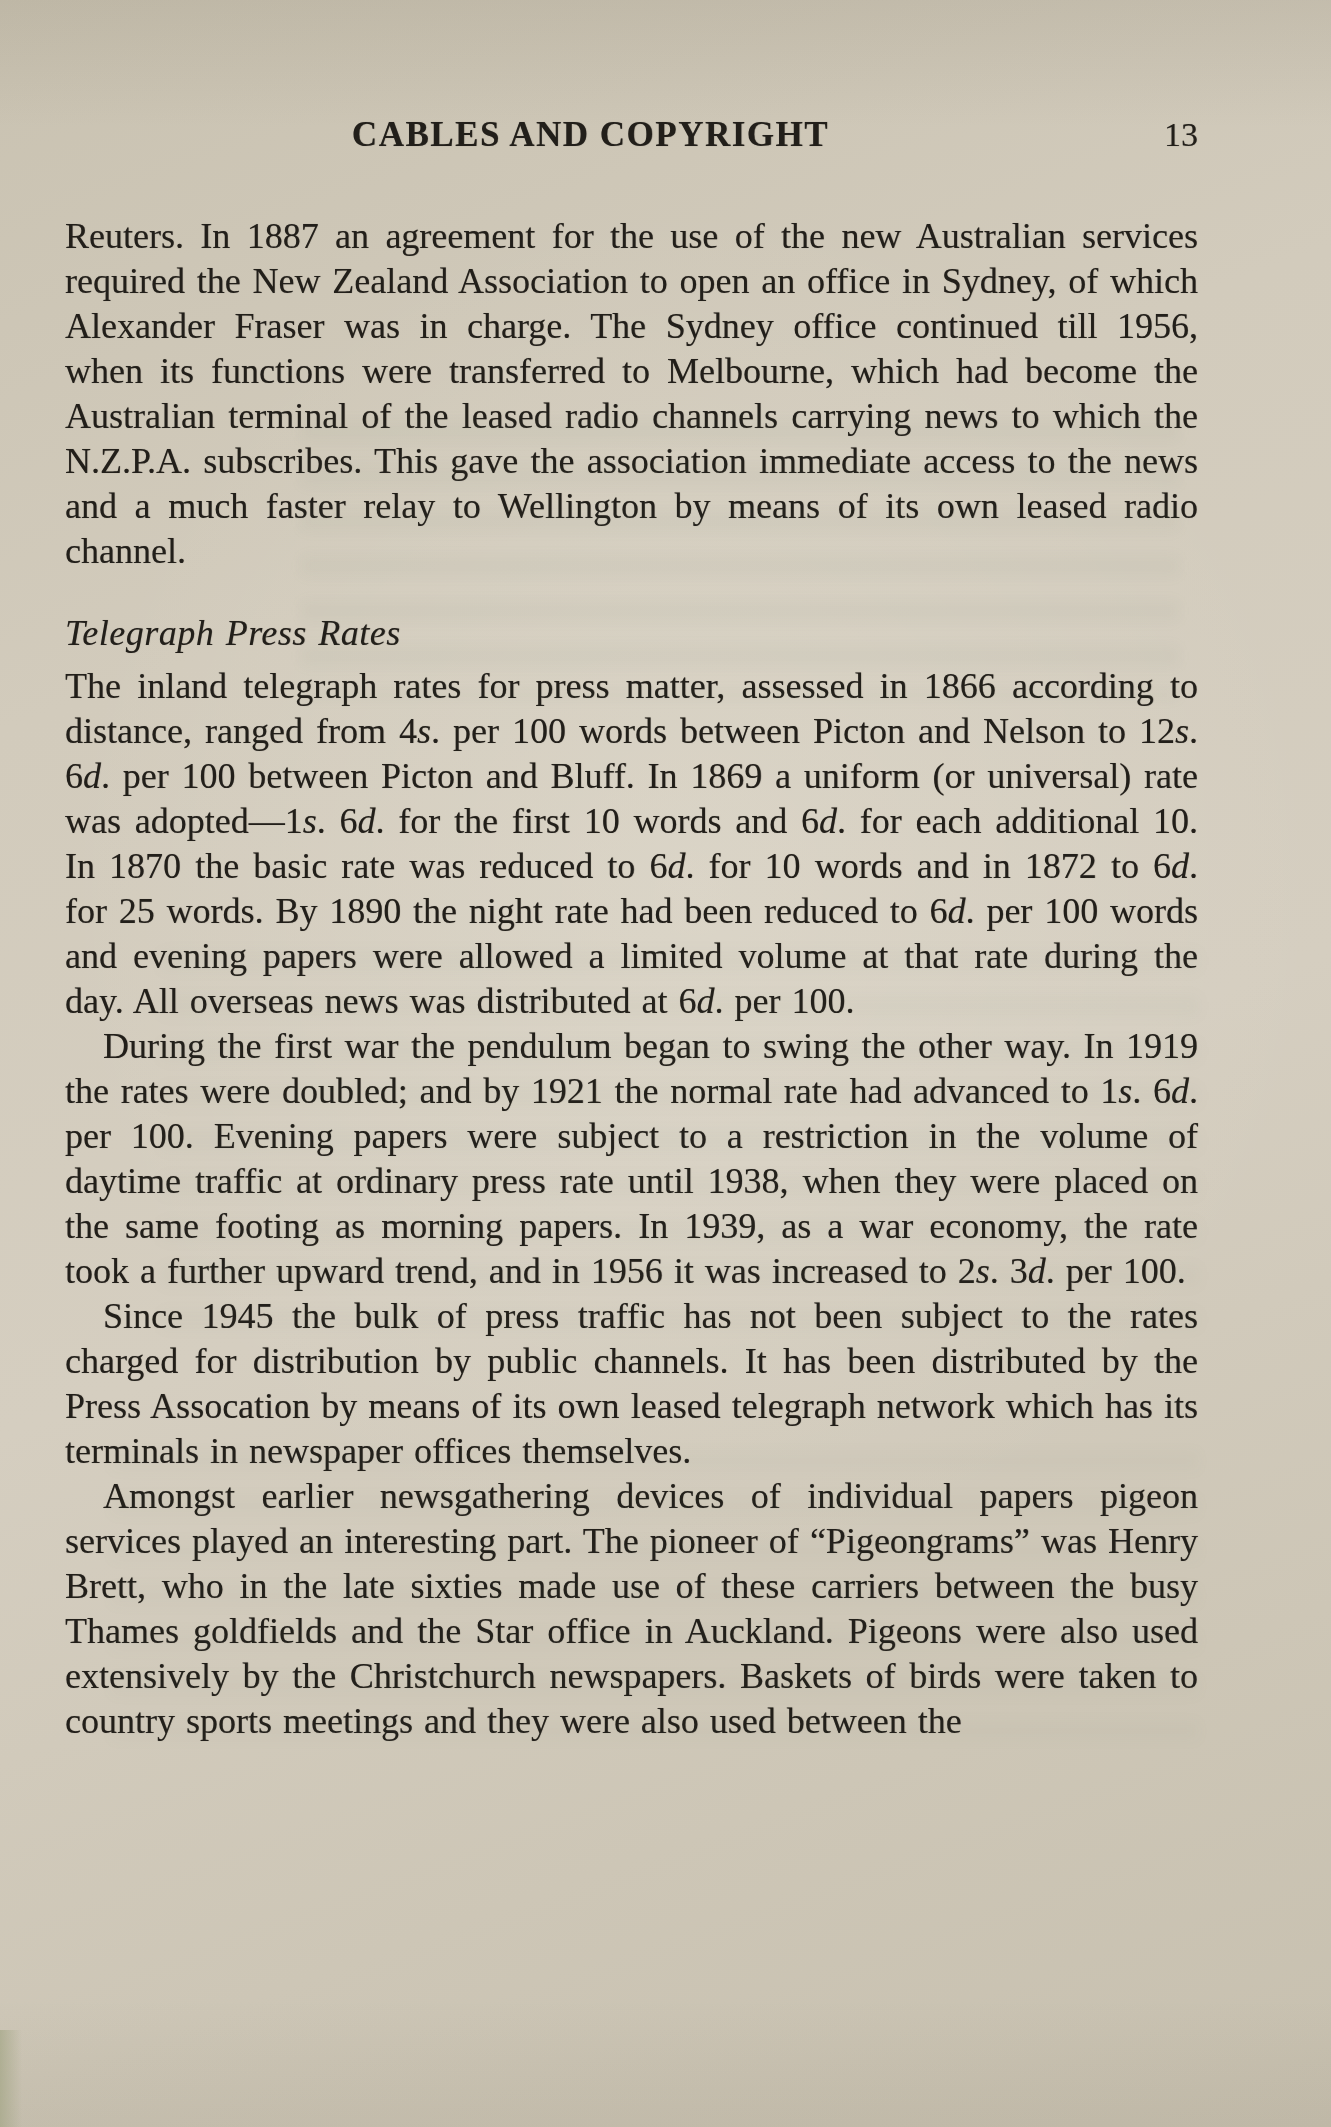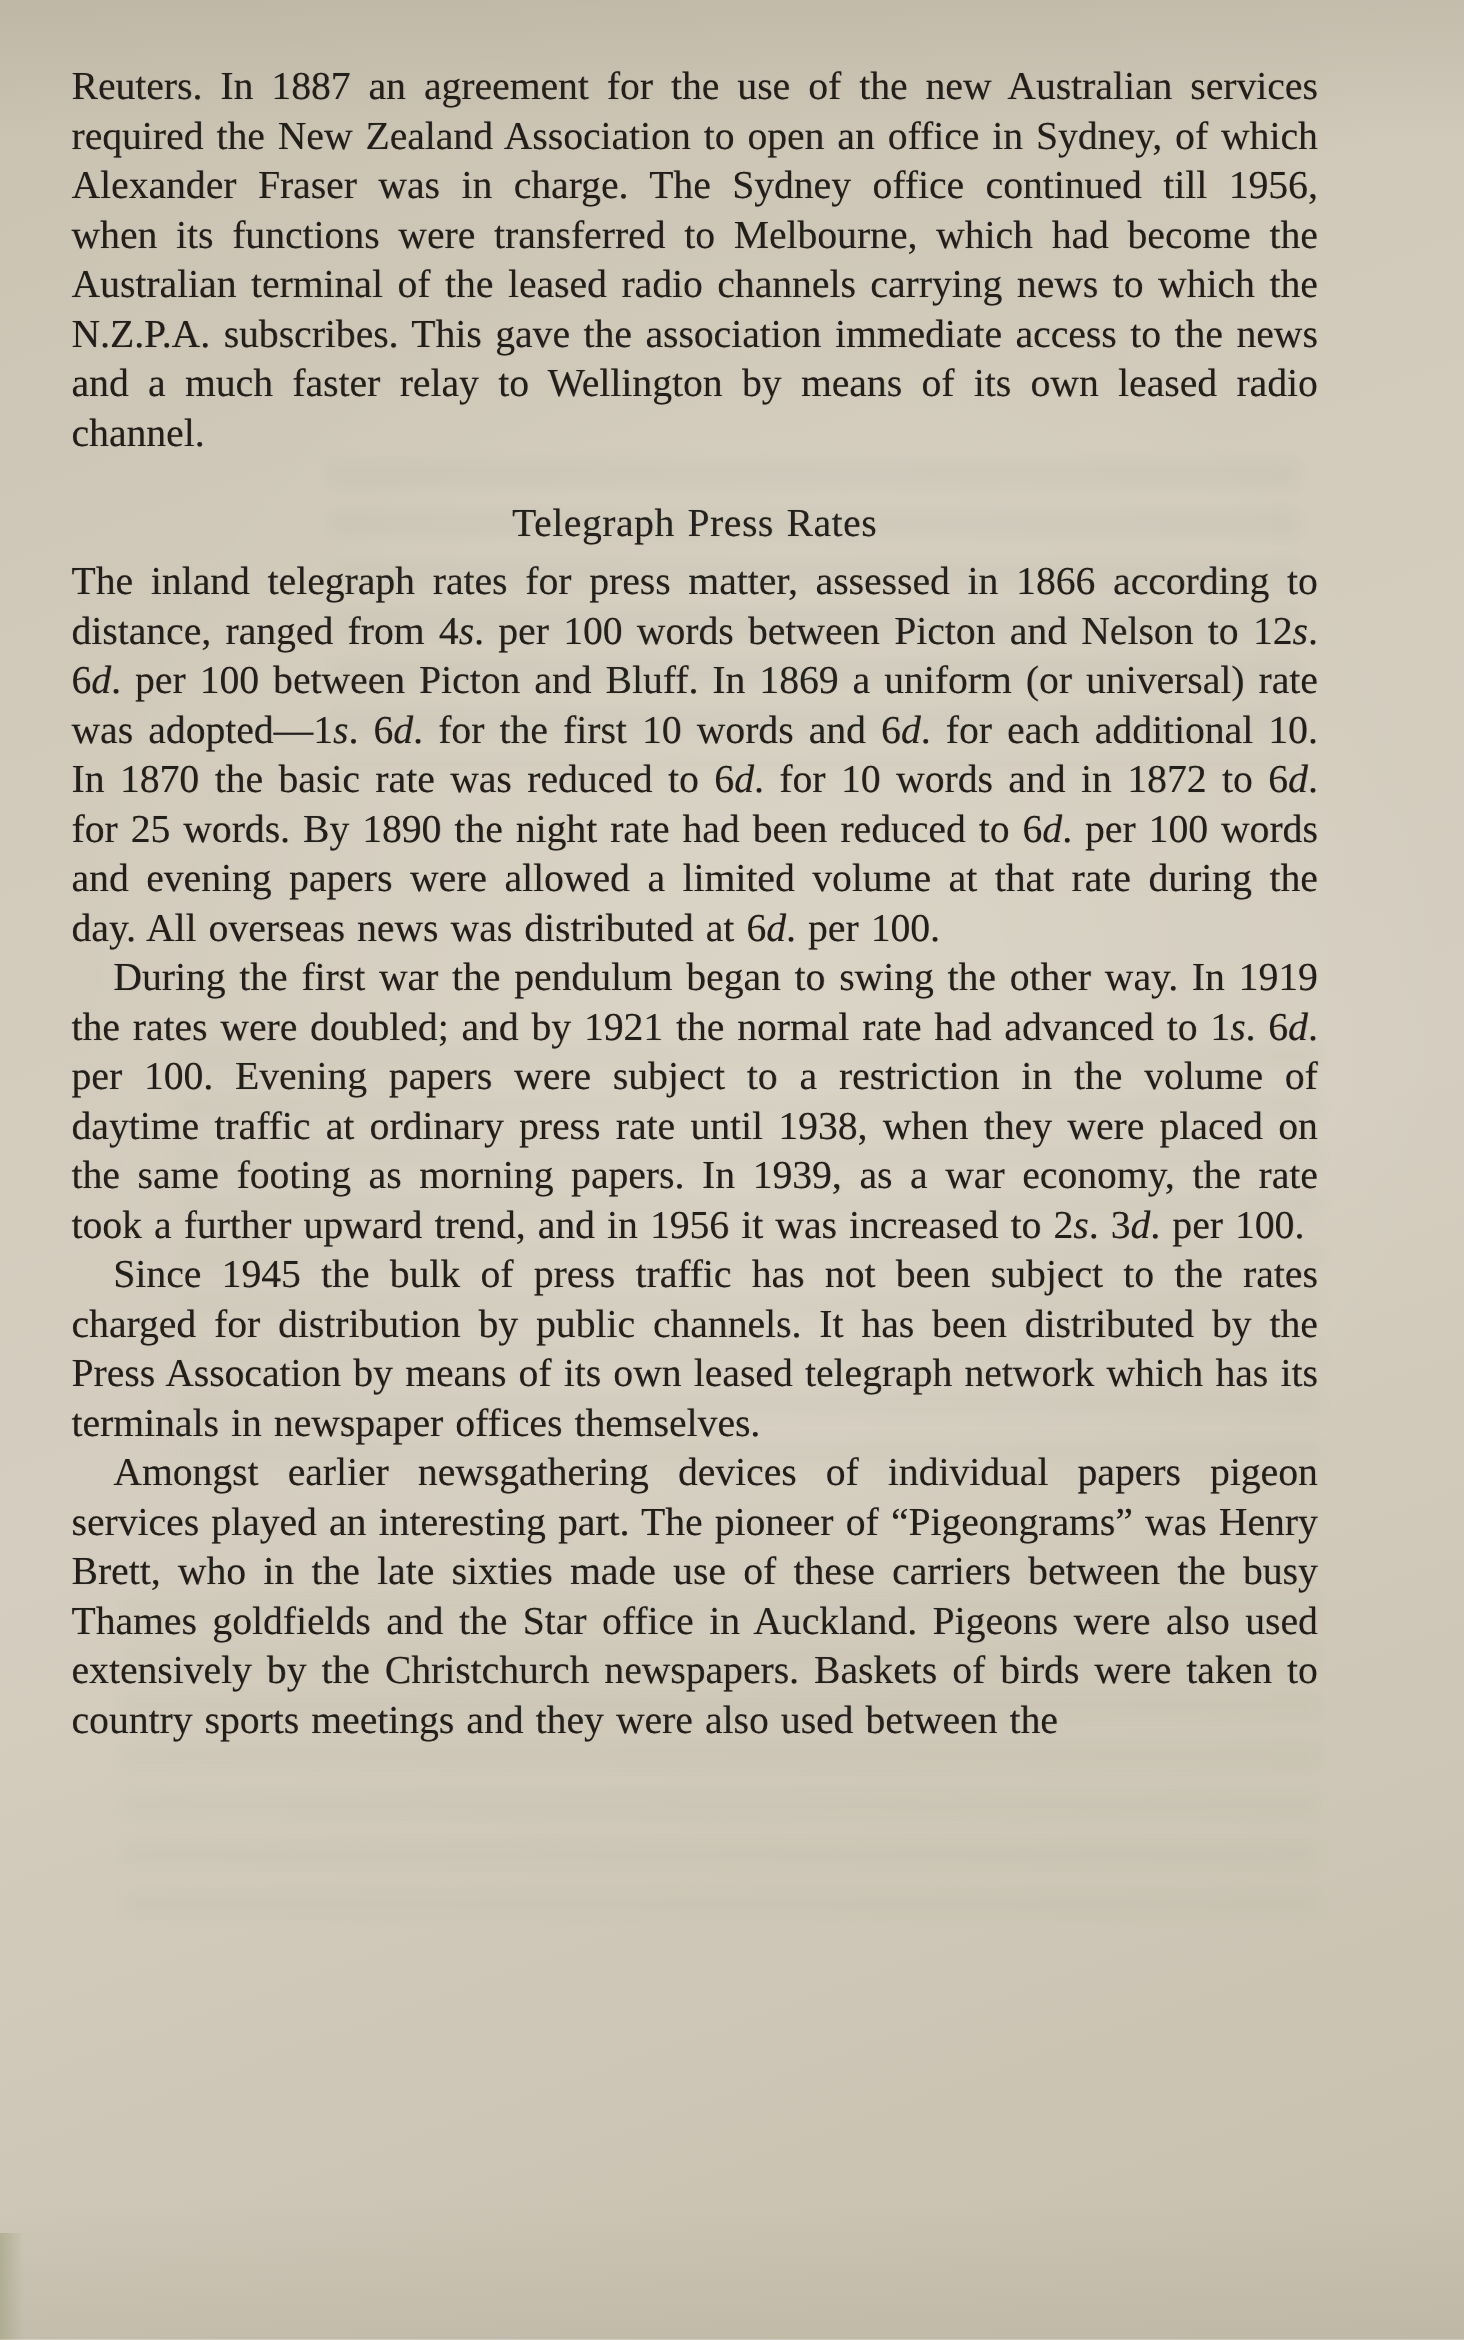--- a/index.html
+++ b/index.html
@@ -55,21 +55,22 @@
     word-spacing: 2px;
     text-shadow: 0.3px 0.3px 0.7px rgba(30,25,20,0.45);
   }
   main p { margin: 0; }
   main p.indent { text-indent: 38px; }
   h2.section-heading {
     margin: 36px 0 8px 0;
     font-size: 36px;
     line-height: 46px;
     font-weight: 400;
-    text-align: center;
+    font-style: italic;
+    text-align: left;
     letter-spacing: 0.5px;
     text-shadow: 0.3px 0.3px 0.7px rgba(30,25,20,0.45);
   }
   .ghost {
     position: absolute;
     background: repeating-linear-gradient(180deg,
       rgba(100,120,95,0.10) 0 22px, rgba(0,0,0,0) 22px 45px);
     filter: blur(7px);
     pointer-events: none;
   }
@@ -85,20 +86,24 @@
     background: linear-gradient(90deg, #a6a889, rgba(166,168,137,0));
     opacity: .75;
     pointer-events: none;
   }
 </style>
 </head>
 <body>
 
 <div class="page">
 
+  <header class="running-header">
+    <h1>CABLES AND COPYRIGHT</h1>
+    <span class="page-number">13</span>
+  </header>
 
   <main>
     <p>Reuters. In 1887 an agreement for the use of the new Australian services required the New Zealand Association to open an office in Sydney, of which Alexander Fraser was in charge. The Sydney office continued till 1956, when its functions were transferred to Melbourne, which had become the Australian terminal of the leased radio channels carrying news to which the N.Z.P.A. subscribes. This gave the association immediate access to the news and a much faster relay to Wellington by means of its own leased radio channel.</p>
 
     <h2 class="section-heading">Telegraph Press Rates</h2>
 
     <p>The inland telegraph rates for press matter, assessed in 1866 according to distance, ranged from 4<i>s</i>. per 100 words between Picton and Nelson to 12<i>s</i>. 6<i>d</i>. per 100 between Picton and Bluff. In 1869 a uniform (or universal) rate was adopted—1<i>s</i>. 6<i>d</i>. for the first 10 words and 6<i>d</i>. for each additional 10. In 1870 the basic rate was reduced to 6<i>d</i>. for 10 words and in 1872 to 6<i>d</i>. for 25 words. By 1890 the night rate had been reduced to 6<i>d</i>. per 100 words and evening papers were allowed a limited volume at that rate during the day. All overseas news was distributed at 6<i>d</i>. per 100.</p>
 
     <p class="indent">During the first war the pendulum began to swing the other way. In 1919 the rates were doubled; and by 1921 the normal rate had advanced to 1<i>s</i>. 6<i>d</i>. per 100. Evening papers were subject to a restriction in the volume of daytime traffic at ordinary press rate until 1938, when they were placed on the same footing as morning papers. In 1939, as a war economy, the rate took a further upward trend, and in 1956 it was increased to 2<i>s</i>. 3<i>d</i>. per 100.</p>
 

